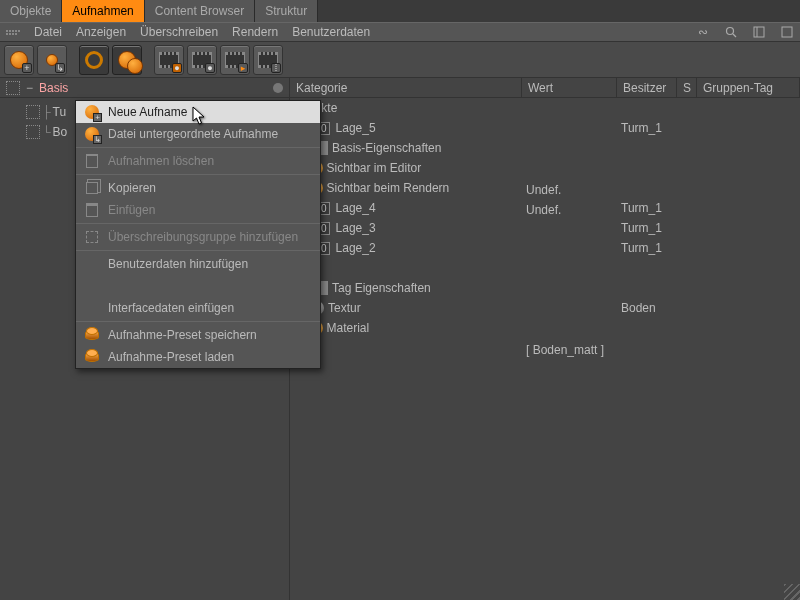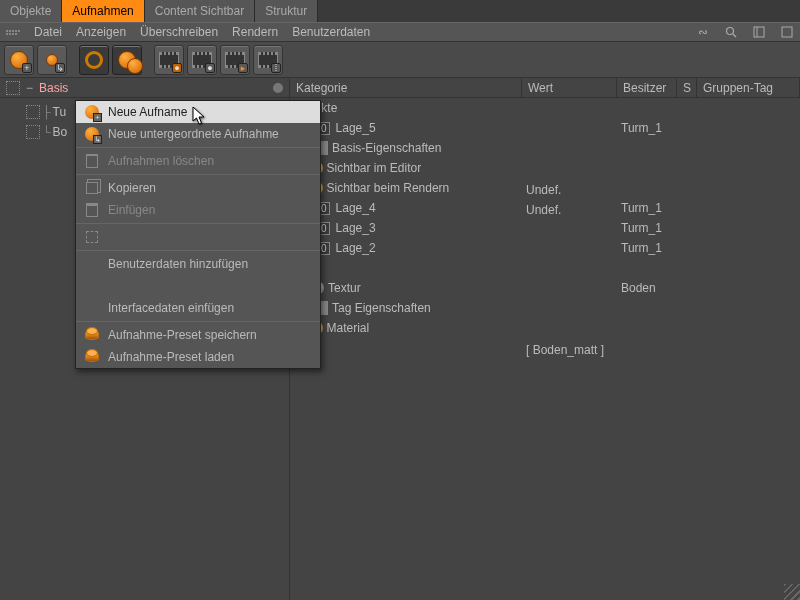--- a/index.html
+++ b/index.html
@@ -74,21 +74,21 @@
   .cursor svg{filter:drop-shadow(1px 1px 1px rgba(0,0,0,0.6));}
   
   .corner{position:absolute;right:0;bottom:0;width:16px;height:16px;background:repeating-linear-gradient(135deg,#666 0 2px,transparent 2px 5px);}
 </style>
 </head>
 <body>
 
 <div class="tabs">
   <div class="tab inactive">Objekte</div>
   <div class="tab active">Aufnahmen</div>
-  <div class="tab inactive">Content Sichtbar</div>
+  <div class="tab inactive">Content Browser</div>
   <div class="tab inactive">Struktur</div>
 </div>
 
 <div class="menubar">
   <div class="grip">
       <span></span>
       <span></span>
       <span></span>
       <span></span>
       <span></span>
@@ -276,42 +276,42 @@
       <div class="drow">
         <div class="k">
           <span>Tags</span>
         </div>
         <div class="w"></div>
         <div class="b"></div>
         <div class="s"></div>
         <div class="g"></div>
       </div>
       <div class="drow">
-        <div class="k">
-          <span class="toggle">+</span>
-          <span class="texball"></span>
-          <span>Textur</span>
-        </div>
-        <div class="w"></div>
-        <div class="b">Boden</div>
-        <div class="s"></div>
-        <div class="g"></div>
-      </div>
-      <div class="drow">
         <div class="k ind1">
           <span class="toggle">-</span>
           <span class="fold"></span>
           <span>Tag Eigenschaften</span>
         </div>
         <div class="w"></div>
         <div class="b"></div>
         <div class="s"></div>
         <div class="g"></div>
       </div>
       <div class="drow">
+        <div class="k">
+          <span class="toggle">+</span>
+          <span class="texball"></span>
+          <span>Textur</span>
+        </div>
+        <div class="w"></div>
+        <div class="b">Boden</div>
+        <div class="s"></div>
+        <div class="g"></div>
+      </div>
+      <div class="drow">
         <div class="k ind3">
           <span class="elbow">└</span>
           <span class="pdot">P</span>
           <span>Material</span>
         </div>
         <div class="w">[ Boden_matt ]</div>
         <div class="b"></div>
         <div class="s"></div>
         <div class="g"></div>
       </div>
@@ -326,21 +326,21 @@
         </div>
       </div>
       <span>Neue Aufname</span>
     </div>
     <div class="ctx-item">
       <div class="ctx-icon">
         <div class="sm-orb">
           <div class="pl">↳</div>
         </div>
       </div>
-      <span>Neue untergeordnete Aufnahme</span>
+      <span>Datei untergeordnete Aufnahme</span>
     </div>
     <div class="ctx-sep"></div>
     <div class="ctx-item dis">
       <div class="ctx-icon">
         <div class="trash"></div>
       </div>
       <span>Aufnahmen löschen</span>
     </div>
     <div class="ctx-sep"></div>
     <div class="ctx-item">
@@ -353,20 +353,21 @@
       <div class="ctx-icon">
         <div class="clip"></div>
       </div>
       <span>Einfügen</span>
     </div>
     <div class="ctx-sep"></div>
     <div class="ctx-item dis">
       <div class="ctx-icon">
         <div class="group"></div>
       </div>
+      <span>Überschreibungsgruppe hinzufügen</span>
     </div>
     <div class="ctx-sep"></div>
     <div class="ctx-item">
       <div class="ctx-icon"></div>
       <span>Benutzerdaten hinzufügen</span>
     </div>
     <div class="ctx-item">
       <div class="ctx-icon"></div>
     </div>
     <div class="ctx-item">

